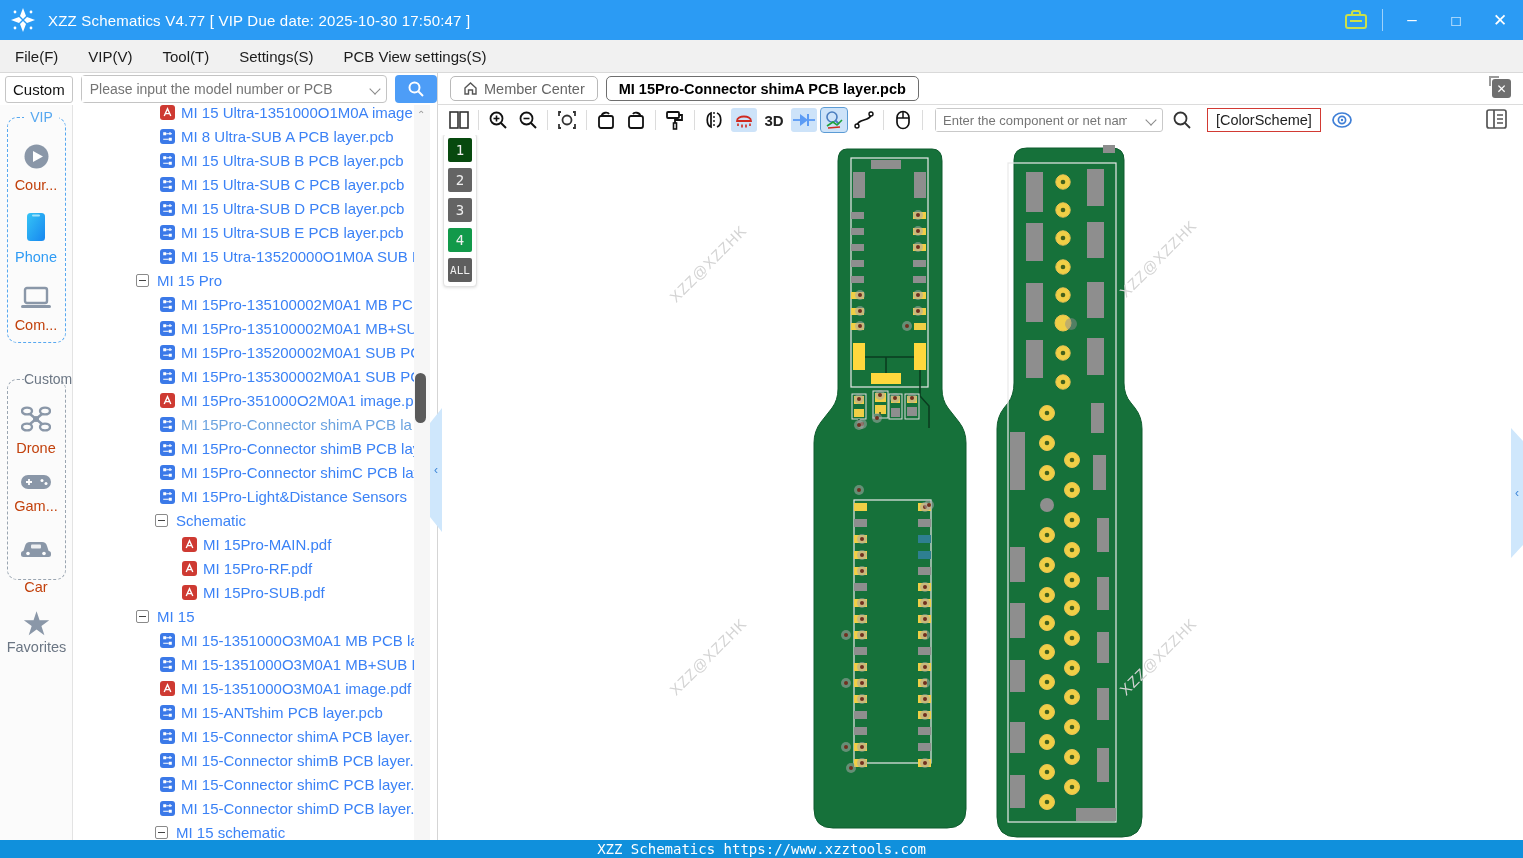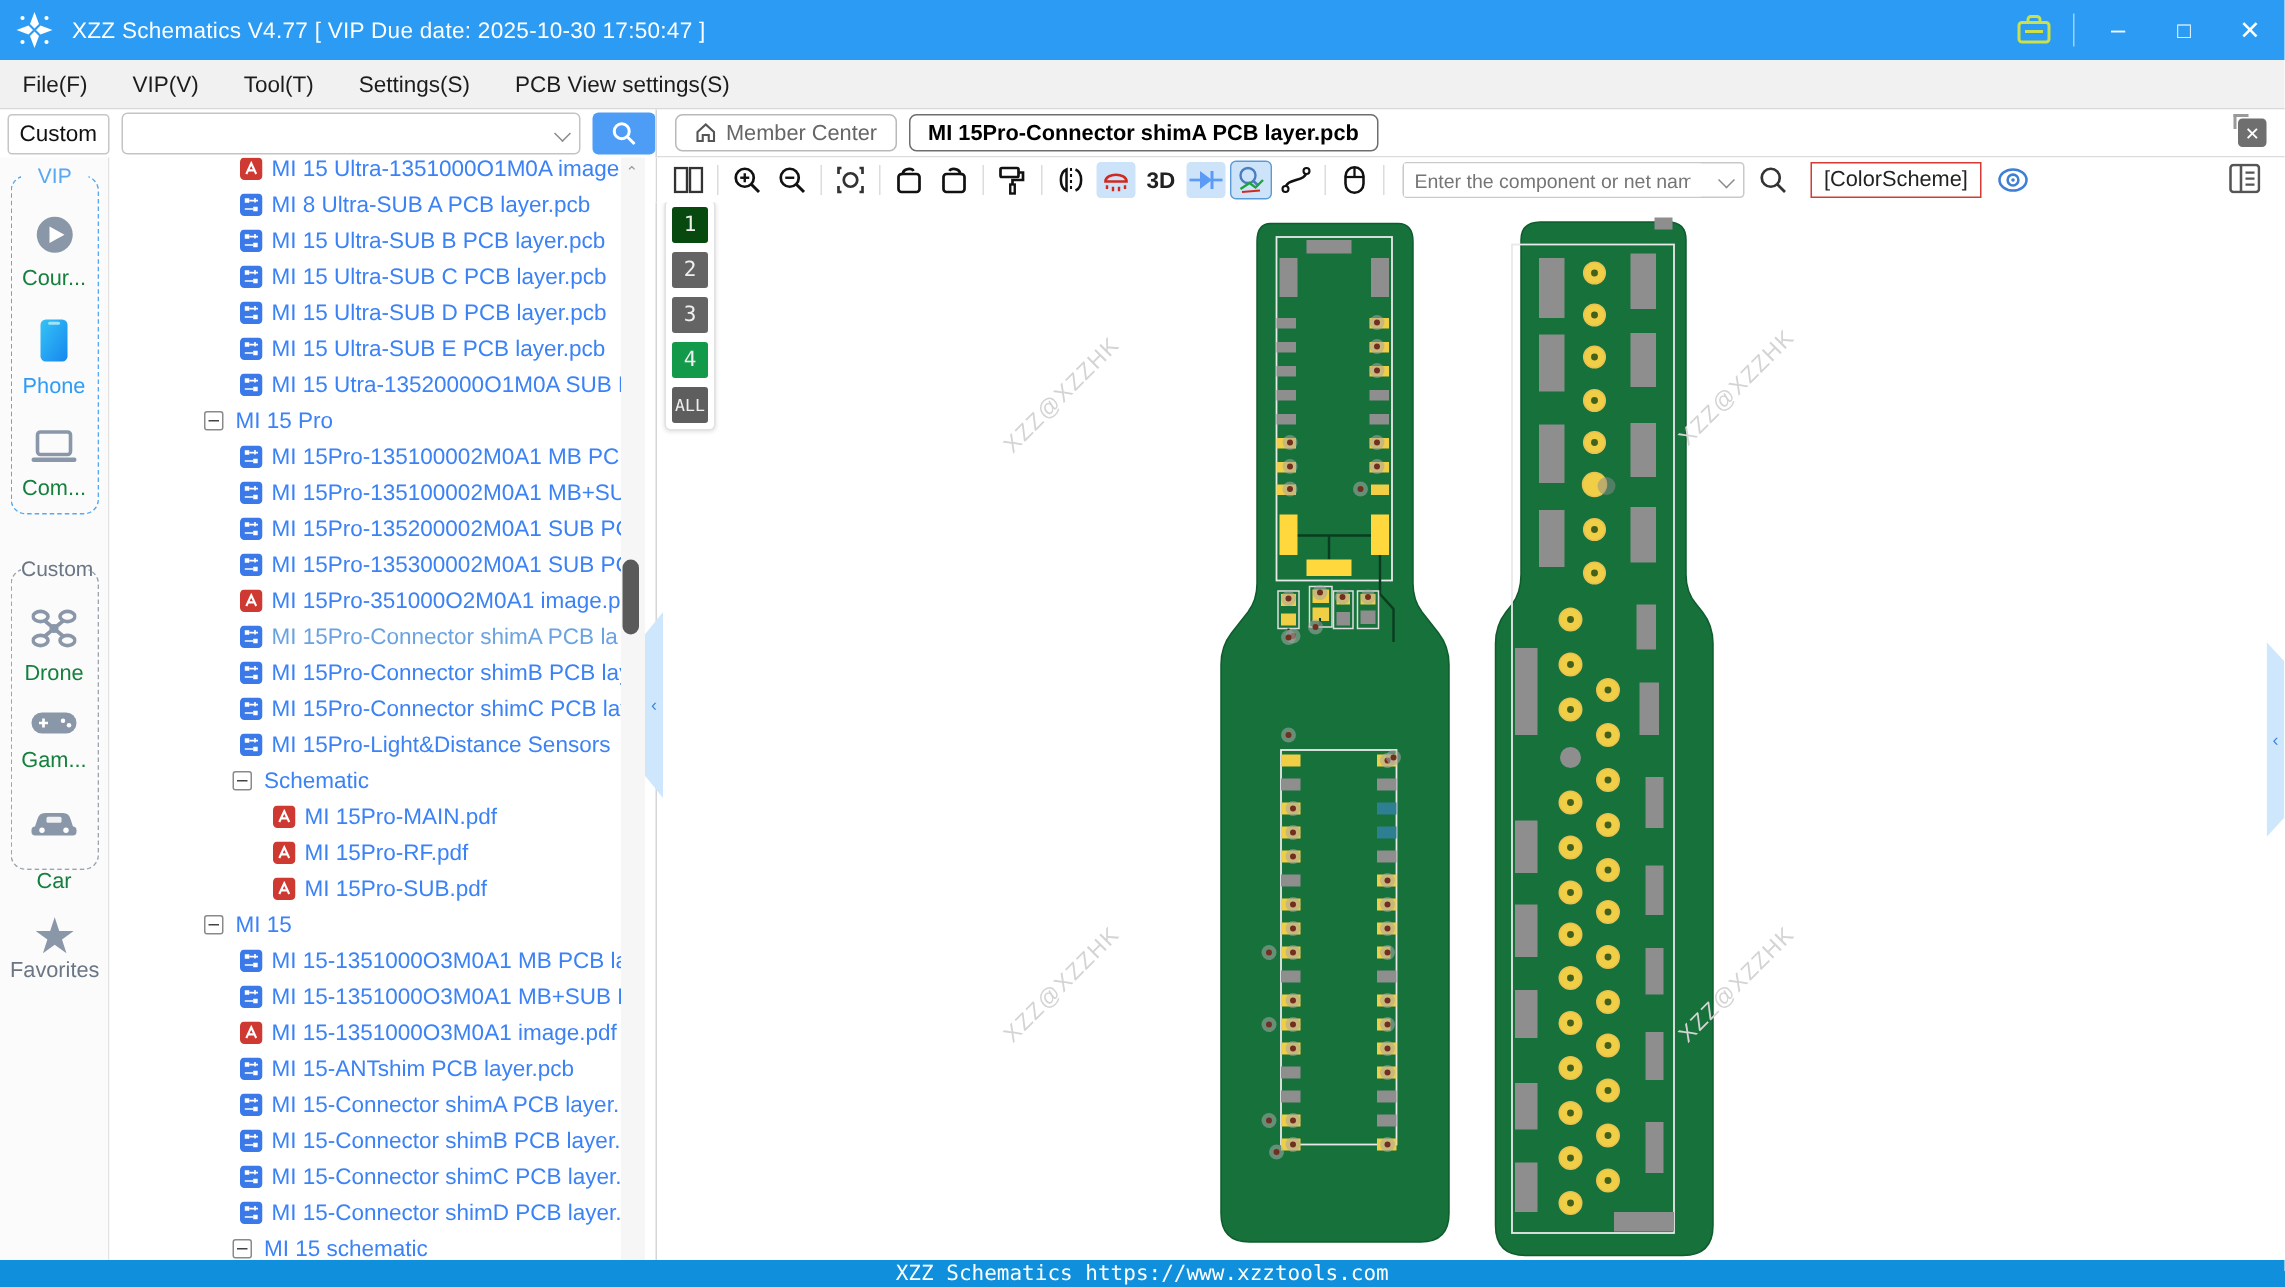--- a/index.html
+++ b/index.html
@@ -36,24 +36,24 @@
   #three-d { font-size:15px; font-weight:bold; color:#222; }
   #net-combo { margin-left:8px; width:228px; height:24px; border:1px solid #c9c9c9; border-radius:3px; position:relative; background:#fff; }
   #net-combo input { width:198px; height:22px; border:0; outline:0; padding:0 7px; font-size:13px; color:#333; font-family:"Liberation Sans",sans-serif; }
   #net-combo .combo-caret { top:7px; }
   #colorscheme-btn { margin-left:10px; height:24px; padding:0 8px; border:1.6px solid #d23a33; display:flex; align-items:center; font-size:14.5px; color:#222; background:#fff; }
   #panel-icon { position:absolute; right:16px; top:4px; }
   
   #sidebar { position:absolute; left:0; top:105px; width:73px; height:735px; background:#fbfbfb; border-right:1px solid #e3e3e3; }
   .side-group { position:absolute; left:7px; width:59px; border:1.6px dashed #9aa5b1; border-radius:10px; }
   .side-group.vip { border-color:#57a8f0; }
-  .group-label { position:absolute; top:-9px; left:0; right:0; text-align:center; font-size:14px; color:#6b7684; background:#fbfbfb; margin:0 6px; }
+  .group-label { position:absolute; top:-9px; left:10px; right:0; text-align:center; font-size:14px; color:#6b7684; background:#fbfbfb; margin:0 6px; }
   .side-group.vip .group-label { color:#57a8f0; }
   .side-item { position:absolute; left:0; width:100%; display:flex; flex-direction:column; align-items:center; }
-  .side-item .lbl { font-size:14.5px; color:#15803d; margin-top:3px; white-space:nowrap; }
+  .side-item .lbl { font-size:14.5px; color:#c2410c; margin-top:3px; white-space:nowrap; }
   .side-item .lbl.blue { color:#2f9bf4; }
   #favorites { position:absolute; left:0; width:73px; display:flex; flex-direction:column; align-items:center; }
   #favorites .star { font-size:33px; color:#8a97a8; line-height:30px; }
   #favorites .lbl { font-size:14.5px; color:#6b7684; }
   
   #tree { position:absolute; left:73px; top:105px; width:364px; height:735px; background:#fff; overflow:hidden; }
   .trow { position:absolute; left:0; width:100%; height:24px; display:flex; align-items:center; font-size:15px; color:#3b82f6; white-space:nowrap; overflow:hidden; }
   .trow .ticon16 { flex:0 0 15px; height:15px; margin-right:6px; }
   .trow.selected { color:#6ba3e0; }
   .minusbox { flex:0 0 13px; height:13px; border:1px solid #8a8a8a; border-radius:2px; margin-right:8px; position:relative; background:#fff; }
@@ -109,20 +109,21 @@
     <div class="menu-item">File(F)</div>
     <div class="menu-item">VIP(V)</div>
     <div class="menu-item">Tool(T)</div>
     <div class="menu-item">Settings(S)</div>
     <div class="menu-item">PCB View settings(S)</div>
   </div>
 
 <div id="searchrow">
   <div id="shrink-btn">Custom</div>
   <div id="model-combo">
+    <input placeholder="Please input the model number or PCB" style="">
     <div class="combo-caret"></div>
   </div>
   <div id="search-btn">
     <svg width="18" height="18" viewBox="0 0 18 18">
         <circle cx="7.5" cy="7.5" r="5" fill="none" stroke="#fff" stroke-width="2"></circle>
         <line x1="11.5" y1="11.5" x2="16" y2="16" stroke="#fff" stroke-width="2"></line>
       </svg>
   </div>
 </div>
 

